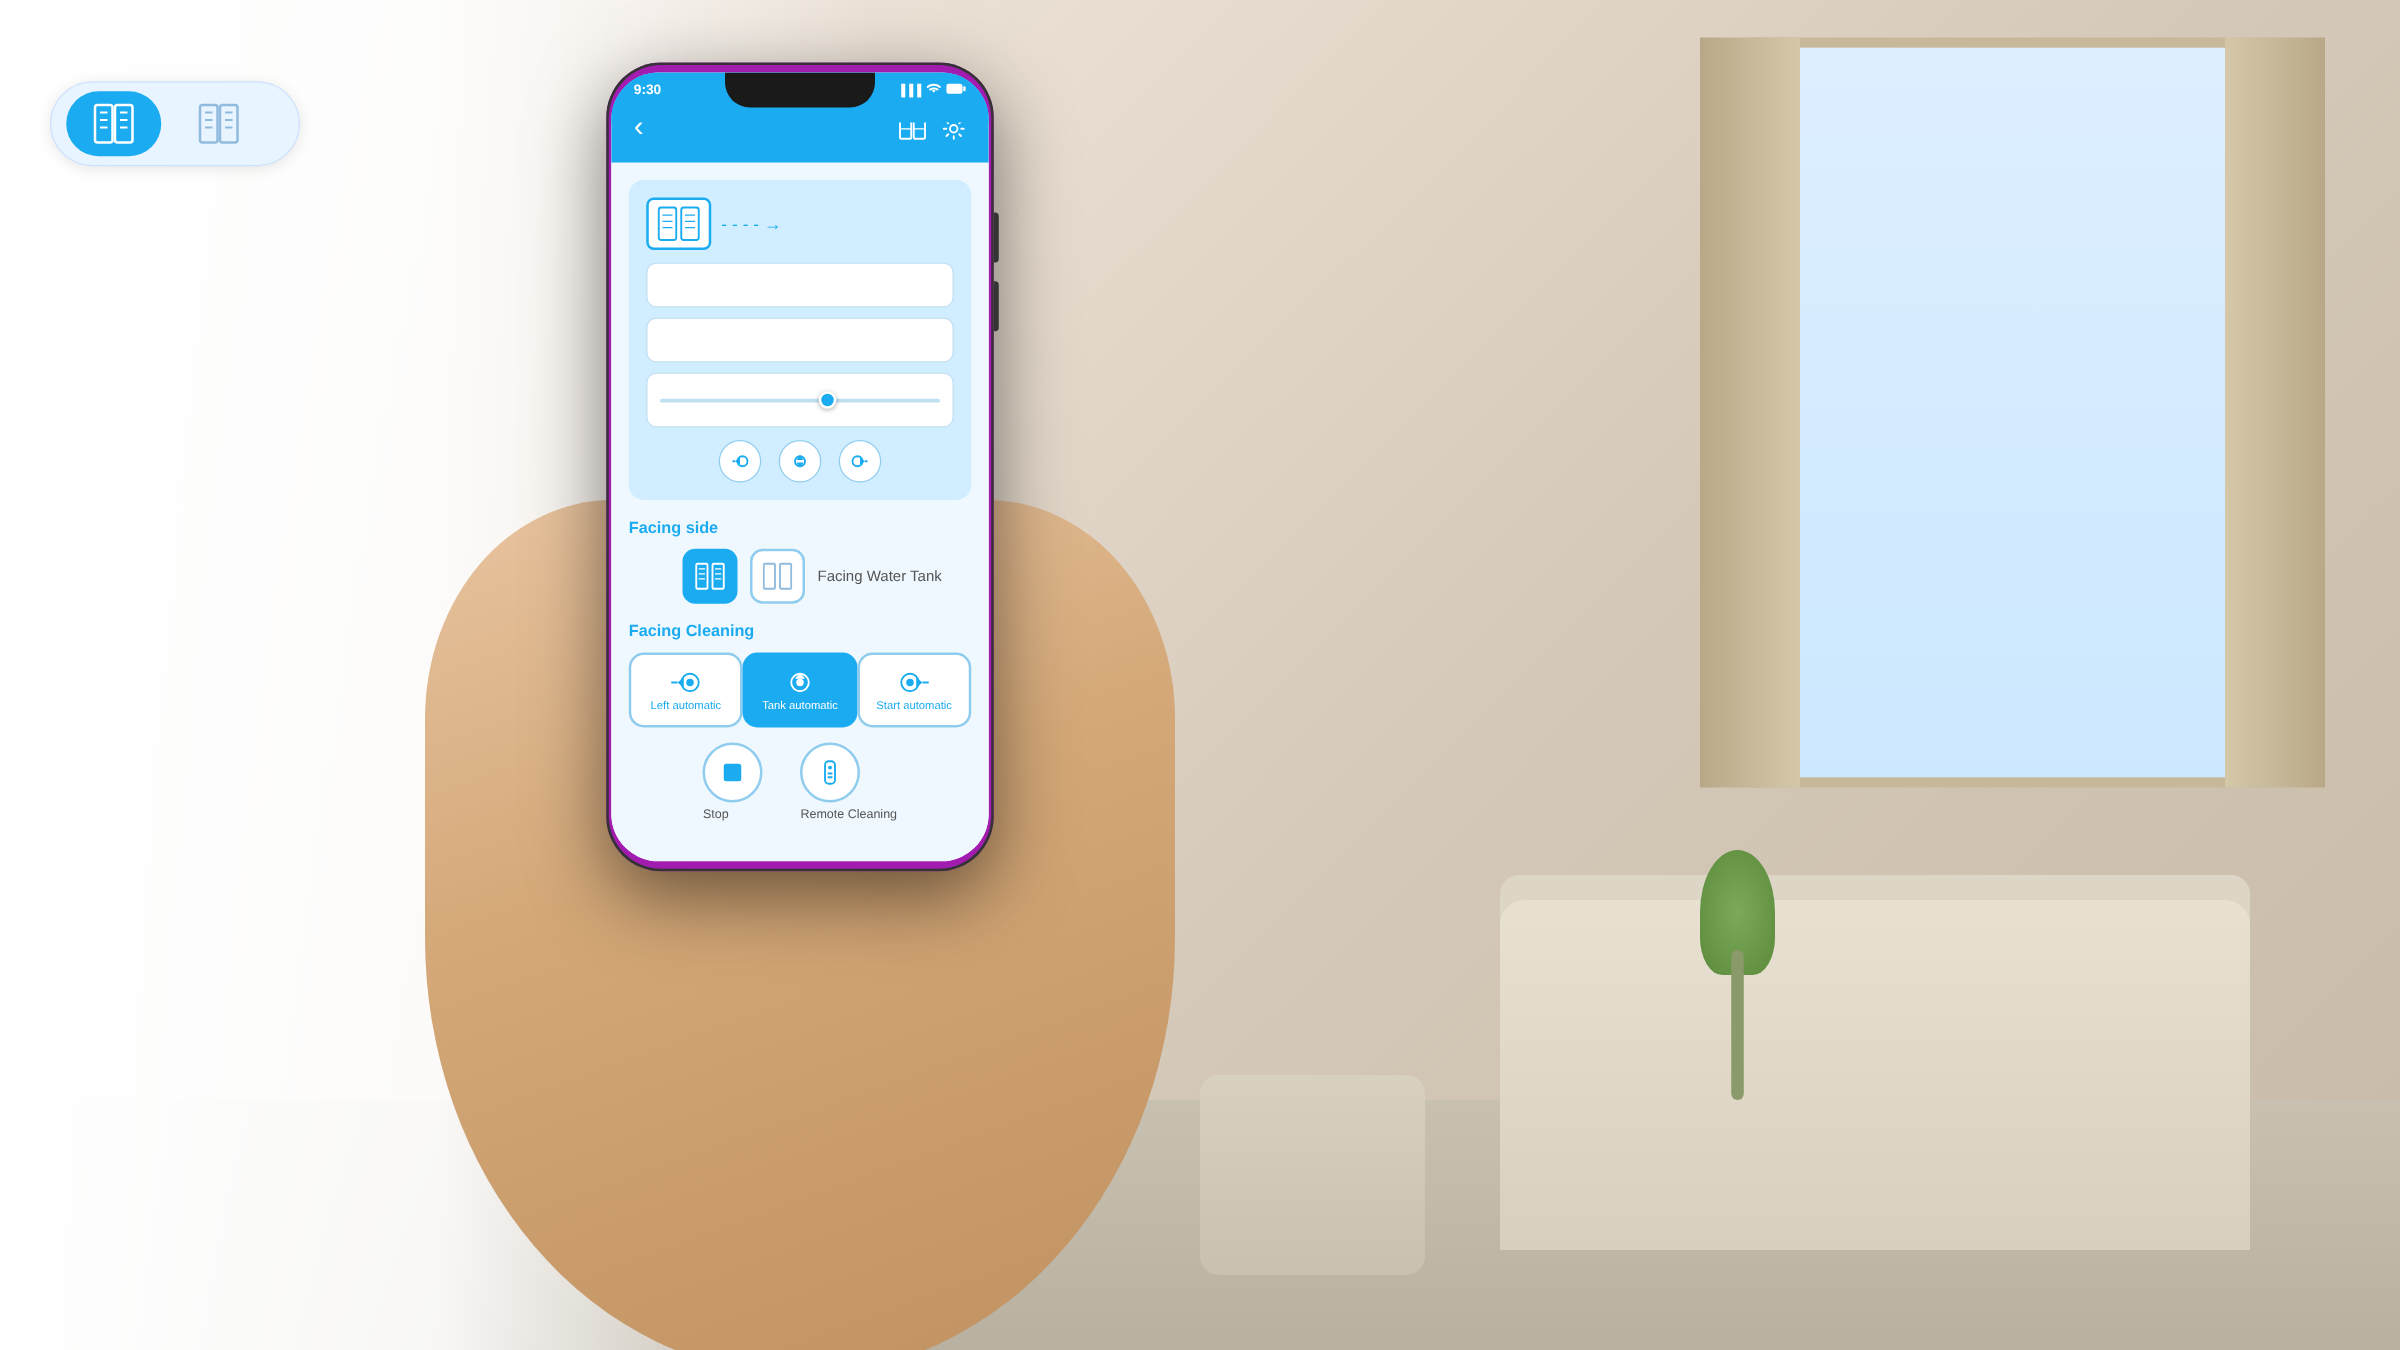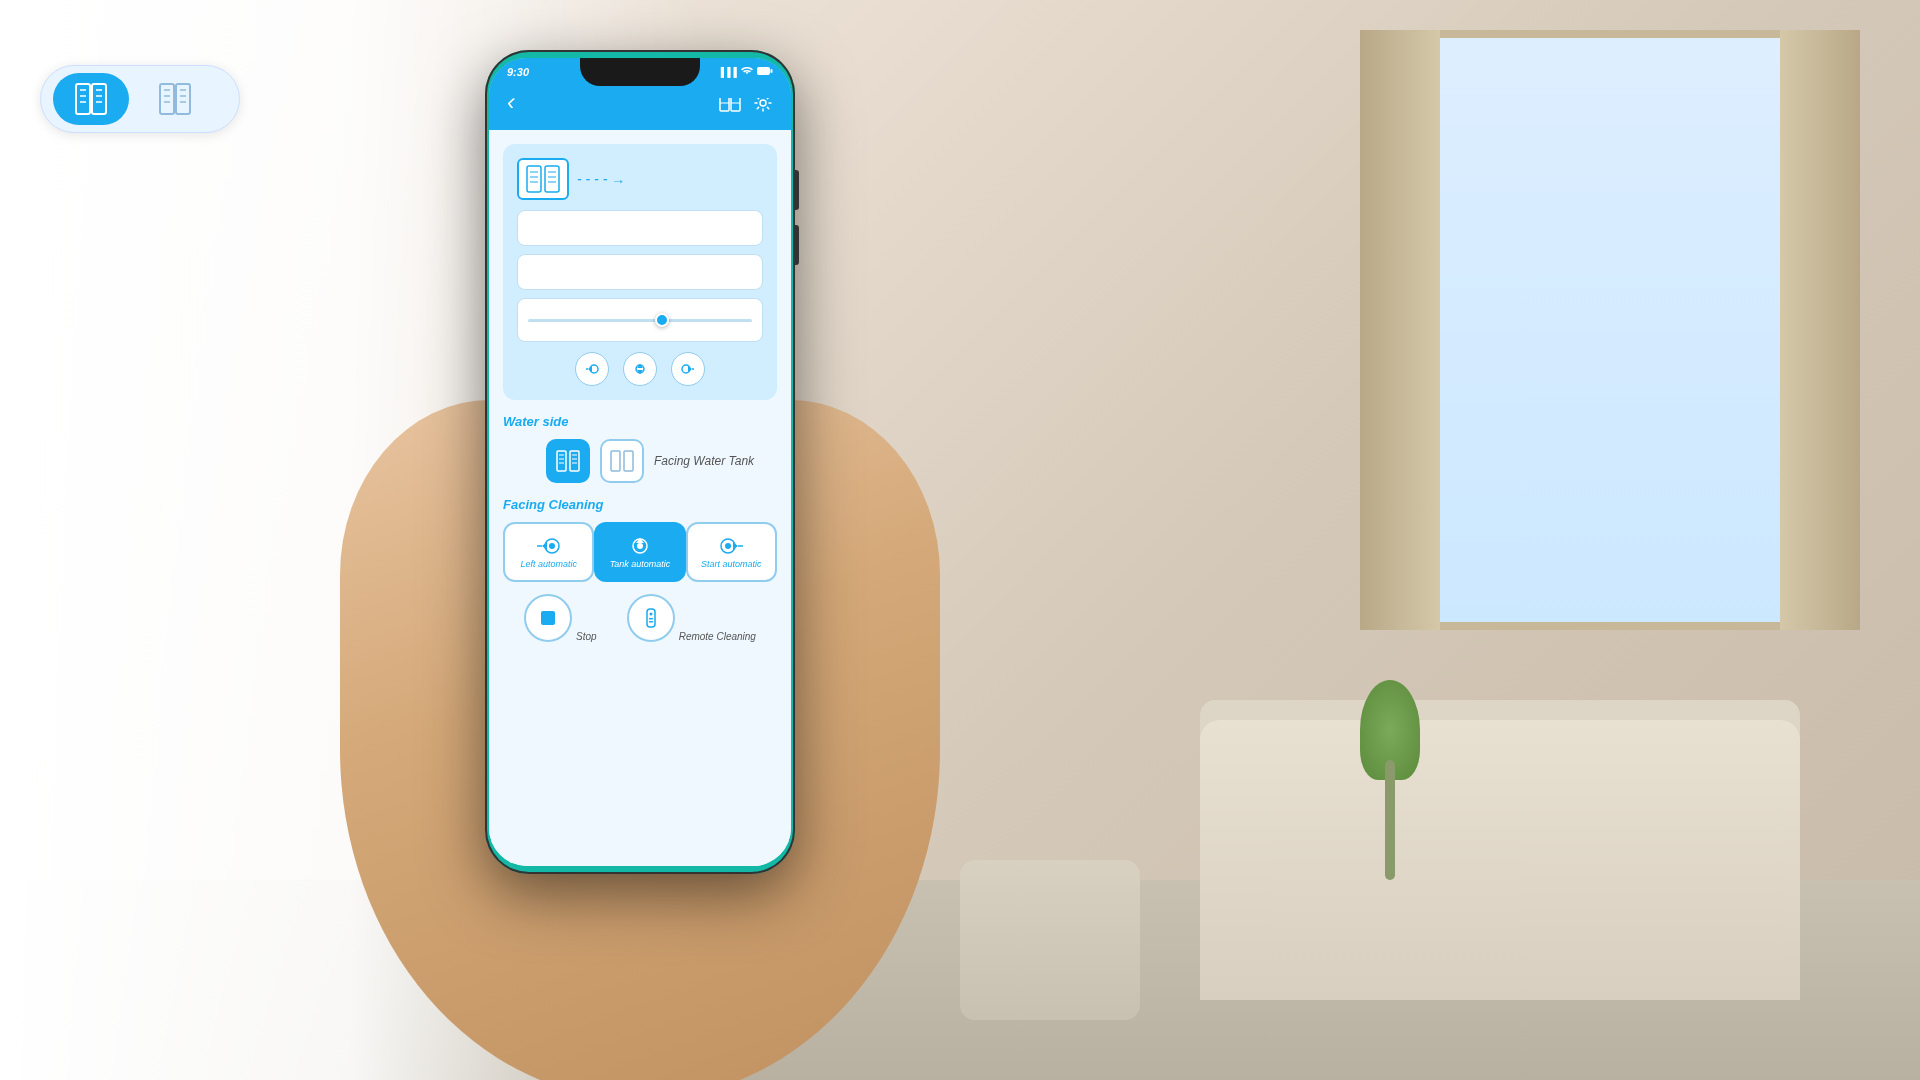--- a/index.html
+++ b/index.html
@@ -189,26 +189,25 @@
       z-index: 4;
     }
 
     
     .phone {
       position: absolute;
       top: 50px;
       left: 50%;
       transform: translateX(-50%);
       width: 310px;
-      height: 824px;
-      background: #14b8a6;
+      height: 647px;
+      background: #a21caf;
       border-radius: 44px;
       z-index: 6;
       box-shadow: 0 20px 60px rgba(0,0,0,0.5), inset 0 0 0 2px #333;
-      font-style: italic;
     }
 
     
     .phone-screen {
       position: absolute;
       top: 8px;
       left: 4px;
       right: 4px;
       bottom: 8px;
       background: #f0f8ff;
@@ -460,21 +459,22 @@
 
     
     .bottom-actions {
       display: flex;
       justify-content: center;
       gap: 30px;
       margin-top: 4px;
     }
     .action-btn {
       display: flex;
-      align-items: flex-end;
+      flex-direction: column;
+      align-items: flex-start;
       gap: 4px;
       cursor: pointer;
     }
     .action-btn-circle {
       width: 48px;
       height: 48px;
       border-radius: 50%;
       border: 2px solid #90ccee;
       background: white;
       display: flex;
@@ -648,21 +648,21 @@
             <div class="viz-btn">
               <svg width="16" height="16" viewBox="0 0 16 16">
                 <circle cx="6" cy="8" r="4" fill="none" stroke="#1aabf0" stroke-width="1.5"></circle>
                 <polygon points="12,8 8,5 8,11" fill="#1aabf0"></polygon>
                 <line x1="12" y1="8" x2="14" y2="8" stroke="#1aabf0" stroke-width="1.5"></line>
               </svg>
             </div>
           </div>
         </div>
 
-        <div class="section-title">Water side</div>
+        <div class="section-title">Facing side</div>
         <div class="facing-row">
           <div class="facing-btn active">
             <svg width="24" height="24" viewBox="0 0 24 24">
               <rect x="1" y="2" width="9" height="20" rx="1" fill="none" stroke="white" stroke-width="1.5"></rect>
               <line x1="3" y1="6" x2="8" y2="6" stroke="white" stroke-width="1"></line>
               <line x1="3" y1="10" x2="8" y2="10" stroke="white" stroke-width="1"></line>
               <line x1="3" y1="14" x2="8" y2="14" stroke="white" stroke-width="1"></line>
               <rect x="14" y="2" width="9" height="20" rx="1" fill="none" stroke="white" stroke-width="1.5"></rect>
               <line x1="16" y1="6" x2="21" y2="6" stroke="white" stroke-width="1"></line>
               <line x1="16" y1="10" x2="21" y2="10" stroke="white" stroke-width="1"></line>

